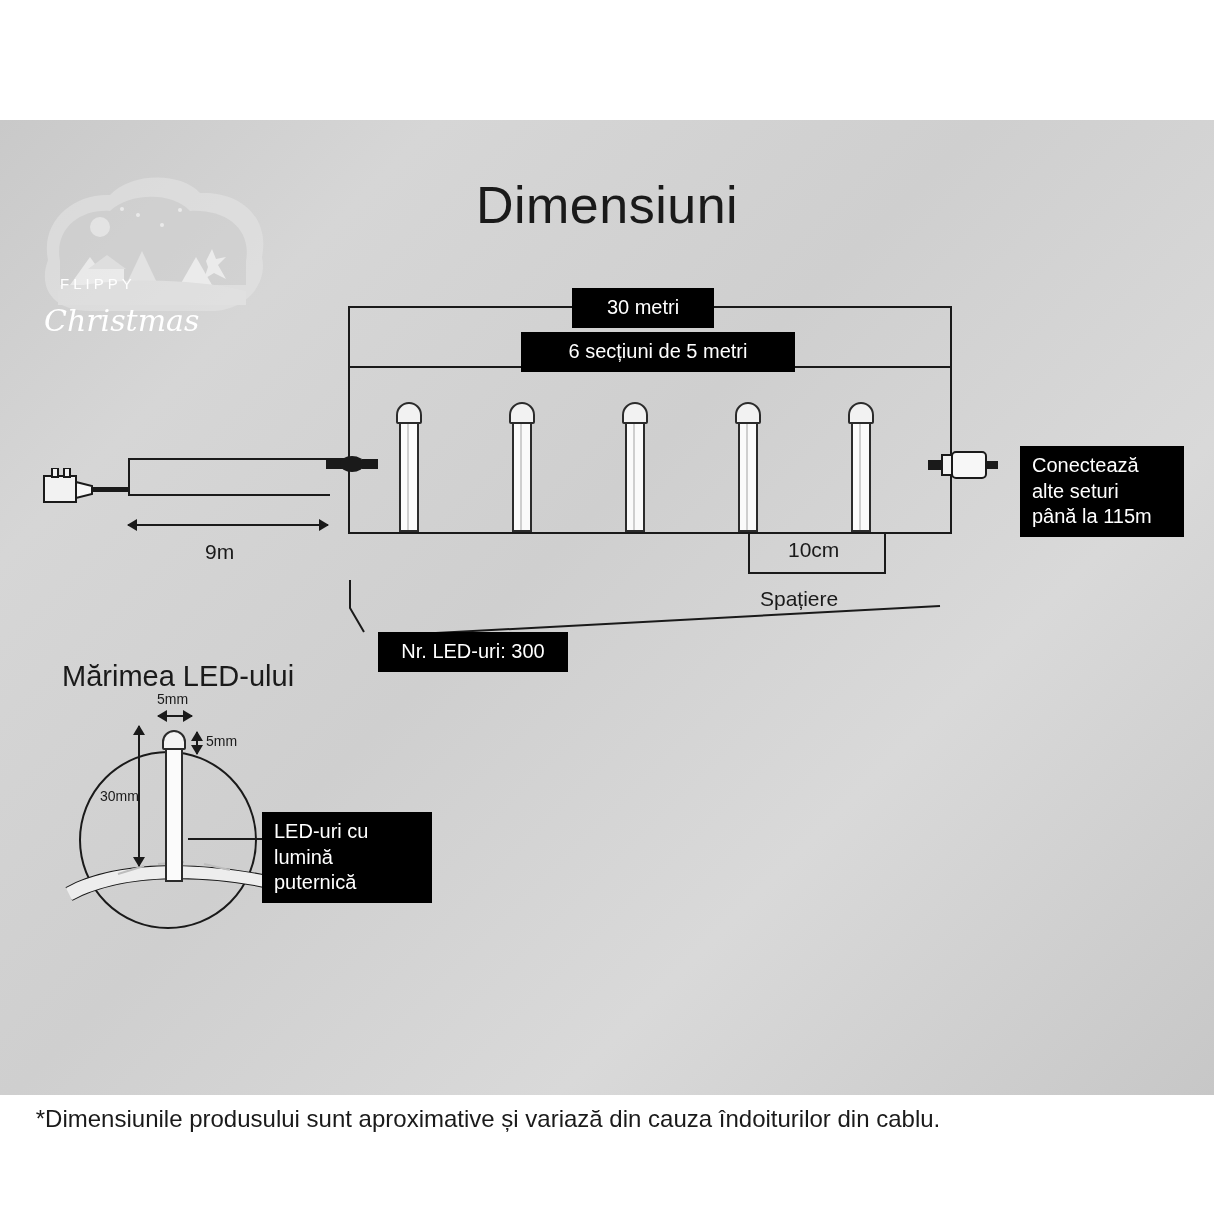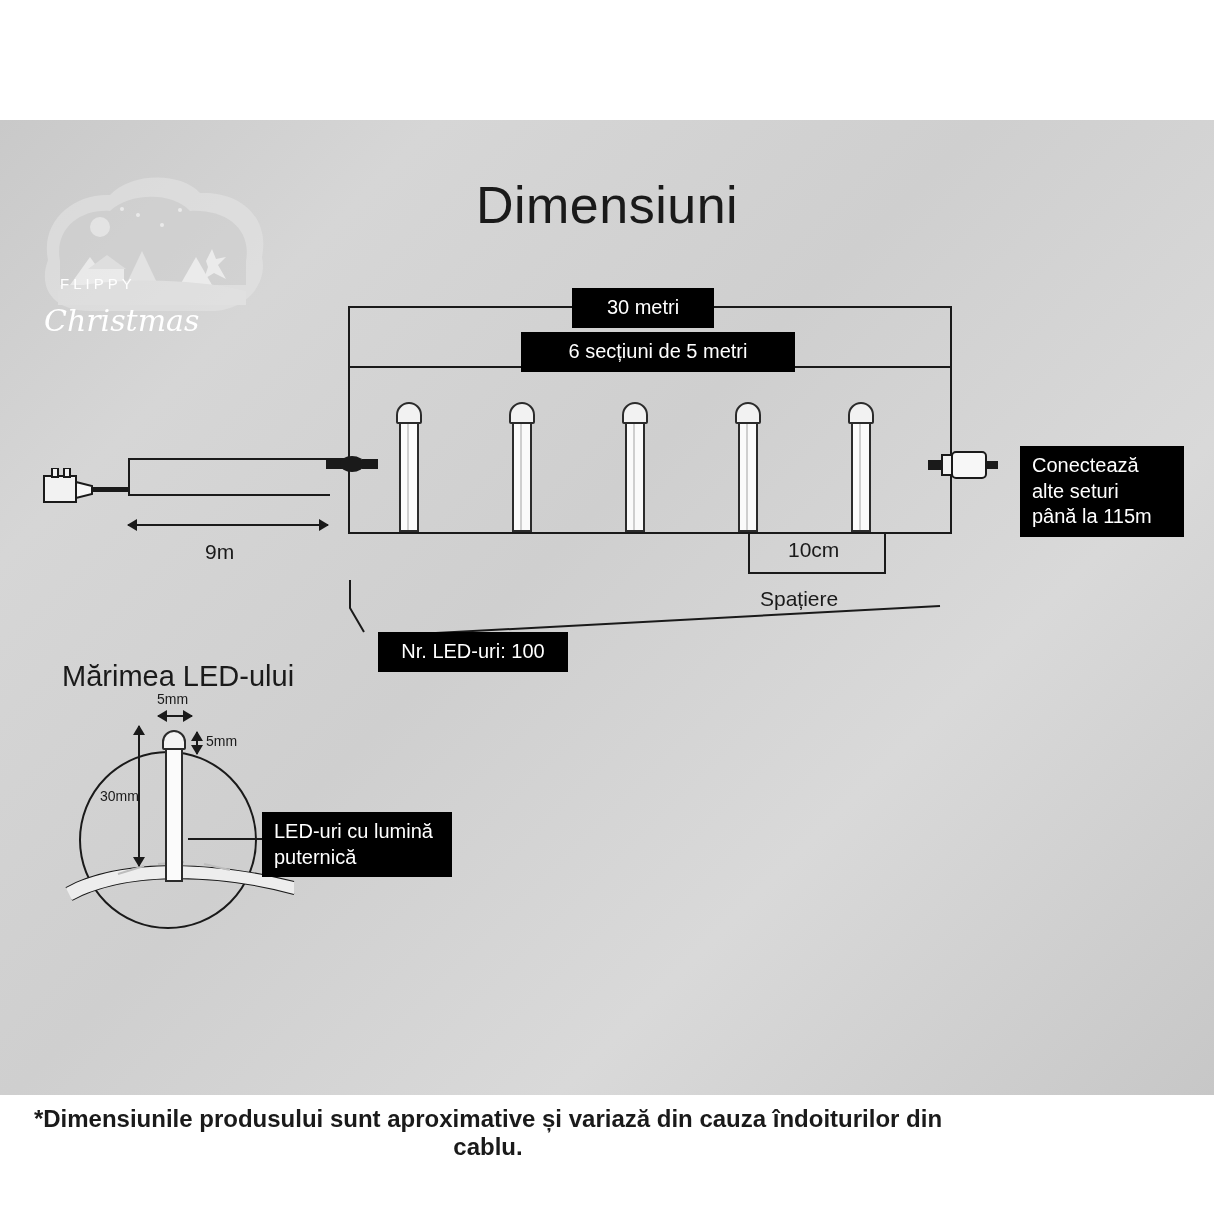--- a/index.html
+++ b/index.html
@@ -129,21 +129,20 @@
     border-top: 10px solid #1a1a1a;
   }
   .footnote {
     position: absolute;
     left: 0;
     top: 985px;
     width: 976px;
     text-align: center;
     font-size: 24px;
     color: #1a1a1a;
-    font-weight: bold;
   }
   .logo {
     position: absolute;
     left: 30px;
     top: 45px;
     width: 245px;
     height: 190px;
     opacity: 0.55;
   }
   .logo-text1 {
@@ -263,21 +262,21 @@
     <div class="line vl" style="left:748px; top:412px; height:42px;"></div>
     <div class="line vl" style="left:884px; top:412px; height:42px;"></div>
     <div class="line hl" style="left:748px; top:452px; width:138px;"></div>
     <div class="txt" style="left:788px; top:418px;">10cm</div>
     <div class="txt" style="left:760px; top:467px;">Spațiere</div>
 
     <svg style="position:absolute; left:340px; top:460px;" width="620" height="80" viewBox="0 0 620 80">
       <path d="M10 0 L10 28 L24 52" fill="none" stroke="#1a1a1a" stroke-width="2"></path>
       <path d="M40 56 L600 26" fill="none" stroke="#1a1a1a" stroke-width="2"></path>
     </svg>
-    <div class="chip center" style="left:378px; top:512px; width:190px;">Nr. LED-uri: 100</div>
+    <div class="chip center" style="left:378px; top:512px; width:190px;">Nr. LED-uri: 300</div>
 
     <div class="txt" style="left:62px; top:540px; font-size:29px;">Mărimea LED-ului</div>
 
     <svg style="position:absolute; left:58px; top:620px;" width="240" height="200" viewBox="0 0 240 200">
       <circle cx="110" cy="100" r="88" fill="none" stroke="#1a1a1a" stroke-width="2"></circle>
       <path d="M8 148 C58 120 150 120 236 142" fill="none" stroke="#1a1a1a" stroke-width="2"></path>
       <path d="M14 160 C64 132 156 132 236 154" fill="none" stroke="#1a1a1a" stroke-width="2"></path>
       <path d="M8 148 C58 120 150 120 236 142 L236 154 C156 132 64 132 14 160 Z" fill="#ededed"></path>
       <path d="M60 134 L86 126 M100 124 L126 122 M146 124 L172 130" stroke="#bdbdbd" stroke-width="2" fill="none"></path>
     </svg>
@@ -290,19 +289,19 @@
     <div class="arrowline" style="left:158px; top:595px; width:34px;"></div>
     <div class="txt small" style="left:157px; top:571px;">5mm</div>
 
     <div class="arrowvert" style="left:196px; top:612px; height:22px;"></div>
     <div class="txt small" style="left:206px; top:613px;">5mm</div>
 
     <div class="arrowvert" style="left:138px; top:606px; height:140px;"></div>
     <div class="txt small" style="left:100px; top:668px;">30mm</div>
 
     <div class="line hl" style="left:188px; top:718px; width:76px;"></div>
-    <div class="chip" style="left:262px; top:692px; width:190px;">LED-uri cu lumină
+    <div class="chip" style="left:262px; top:692px; width:170px;">LED-uri cu lumină
 puternică</div>
 
     <div class="footnote">*Dimensiunile produsului sunt aproximative și variază din cauza îndoiturilor din cablu.</div>
 
   </div>
 </div>
 
 </body></html>

